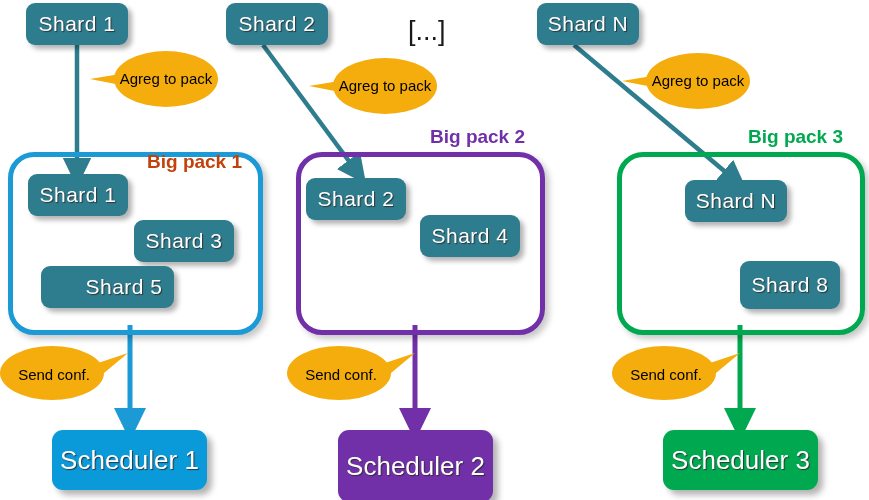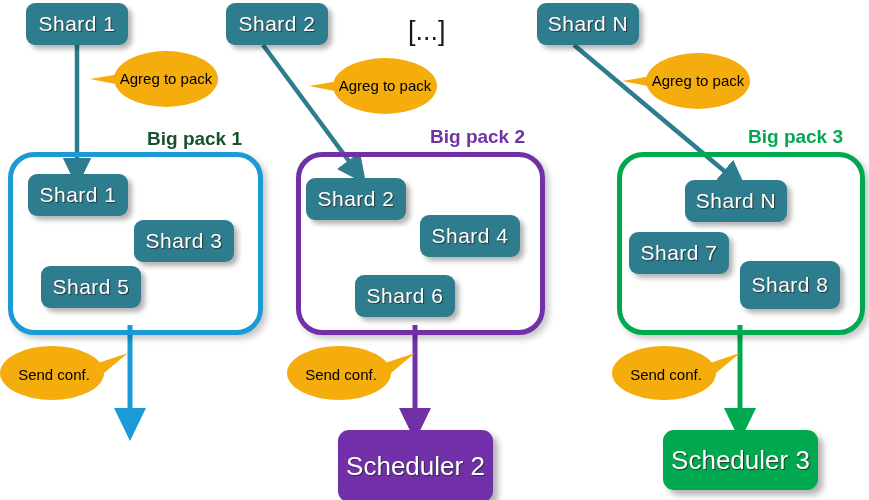--- a/index.html
+++ b/index.html
@@ -44,21 +44,21 @@
   .pack.p2{border:5px solid #7230a8;}
   .pack.p3{border:5px solid #00a94f;}
 
   .pack-label{
     position:absolute;
     font-size:19px;
     font-weight:bold;
     z-index:4;
     white-space:nowrap;
   }
-  .pack-label.p1{color:#14532d;}
+  .pack-label.p1{color:#c2410c;margin-top:23px;}
   .pack-label.p2{color:#7230a8;}
   .pack-label.p3{color:#00a94f;}
 
   
   .sched{
     position:absolute;
     border-radius:11px;
     display:flex;align-items:center;justify-content:center;
     color:#ffffff;
     font-size:26px;
@@ -178,41 +178,35 @@
     <span>Big pack 3</span>
   </div>
 
   <div class="pack p1" style="left:8px;top:152px;width:245px;height:173px;"></div>
   <div class="chip inner" style="left:28px;top:174px;width:100px;height:42px;">
     <span>Shard 1</span>
   </div>
   <div class="chip inner" style="left:134px;top:220px;width:100px;height:42px;">
     <span>Shard 3</span>
   </div>
-  <div class="chip inner" style="left:41px;top:266px;width:100px;height:42px;">
+  <div class="chip inner" style="left:41px;top:266px;width:100px;height:42px;padding-left:33px;">
     <span>Shard 5</span>
   </div>
 
   <div class="pack p2" style="left:296px;top:152px;width:239px;height:173px;"></div>
   <div class="chip inner" style="left:306px;top:178px;width:100px;height:42px;">
     <span>Shard 2</span>
   </div>
   <div class="chip inner" style="left:420px;top:215px;width:100px;height:42px;justify-content:center;">
     <span>Shard 4</span>
   </div>
-  <div class="chip inner" style="left:355px;top:275px;width:100px;height:42px;">
-    <span>Shard 6</span>
-  </div>
 
   <div class="pack p3" style="left:617px;top:152px;width:238px;height:173px;"></div>
   <div class="chip inner" style="left:685px;top:180px;width:102px;height:42px;">
     <span>Shard N</span>
-  </div>
-  <div class="chip inner" style="left:629px;top:232px;width:100px;height:42px;">
-    <span>Shard 7</span>
   </div>
   <div class="chip inner" style="left:740px;top:261px;width:100px;height:48px;">
     <span>Shard 8</span>
   </div>
 
   <div class="callout sendc" style="left:0px;top:345px;width:130px;height:60px;">
     <svg width="130" height="60" viewBox="0 0 130 60">
       <path d="M86,22 L128,8 L92,38 Z" fill="#f5ad0e"></path>
       <ellipse cx="52" cy="28" rx="52" ry="27" fill="#f5ad0e"></ellipse>
     </svg>
@@ -228,20 +222,23 @@
   </div>
 
   <div class="callout sendc" style="left:612px;top:345px;width:130px;height:60px;">
     <svg width="130" height="60" viewBox="0 0 130 60">
       <path d="M86,22 L128,8 L92,38 Z" fill="#f5ad0e"></path>
       <ellipse cx="52" cy="28" rx="52" ry="27" fill="#f5ad0e"></ellipse>
     </svg>
     <div class="ctext">Send conf.</div>
   </div>
 
+  <div class="sched s1" style="left:52px;top:430px;width:155px;height:60px;">
+    <span>Scheduler 1</span>
+  </div>
   <div class="sched s2" style="left:338px;top:430px;width:155px;height:72px;">
     <span>Scheduler 2</span>
   </div>
   <div class="sched s3" style="left:663px;top:430px;width:155px;height:60px;">
     <span>Scheduler 3</span>
   </div>
 
 </div>
 
 </body></html>

